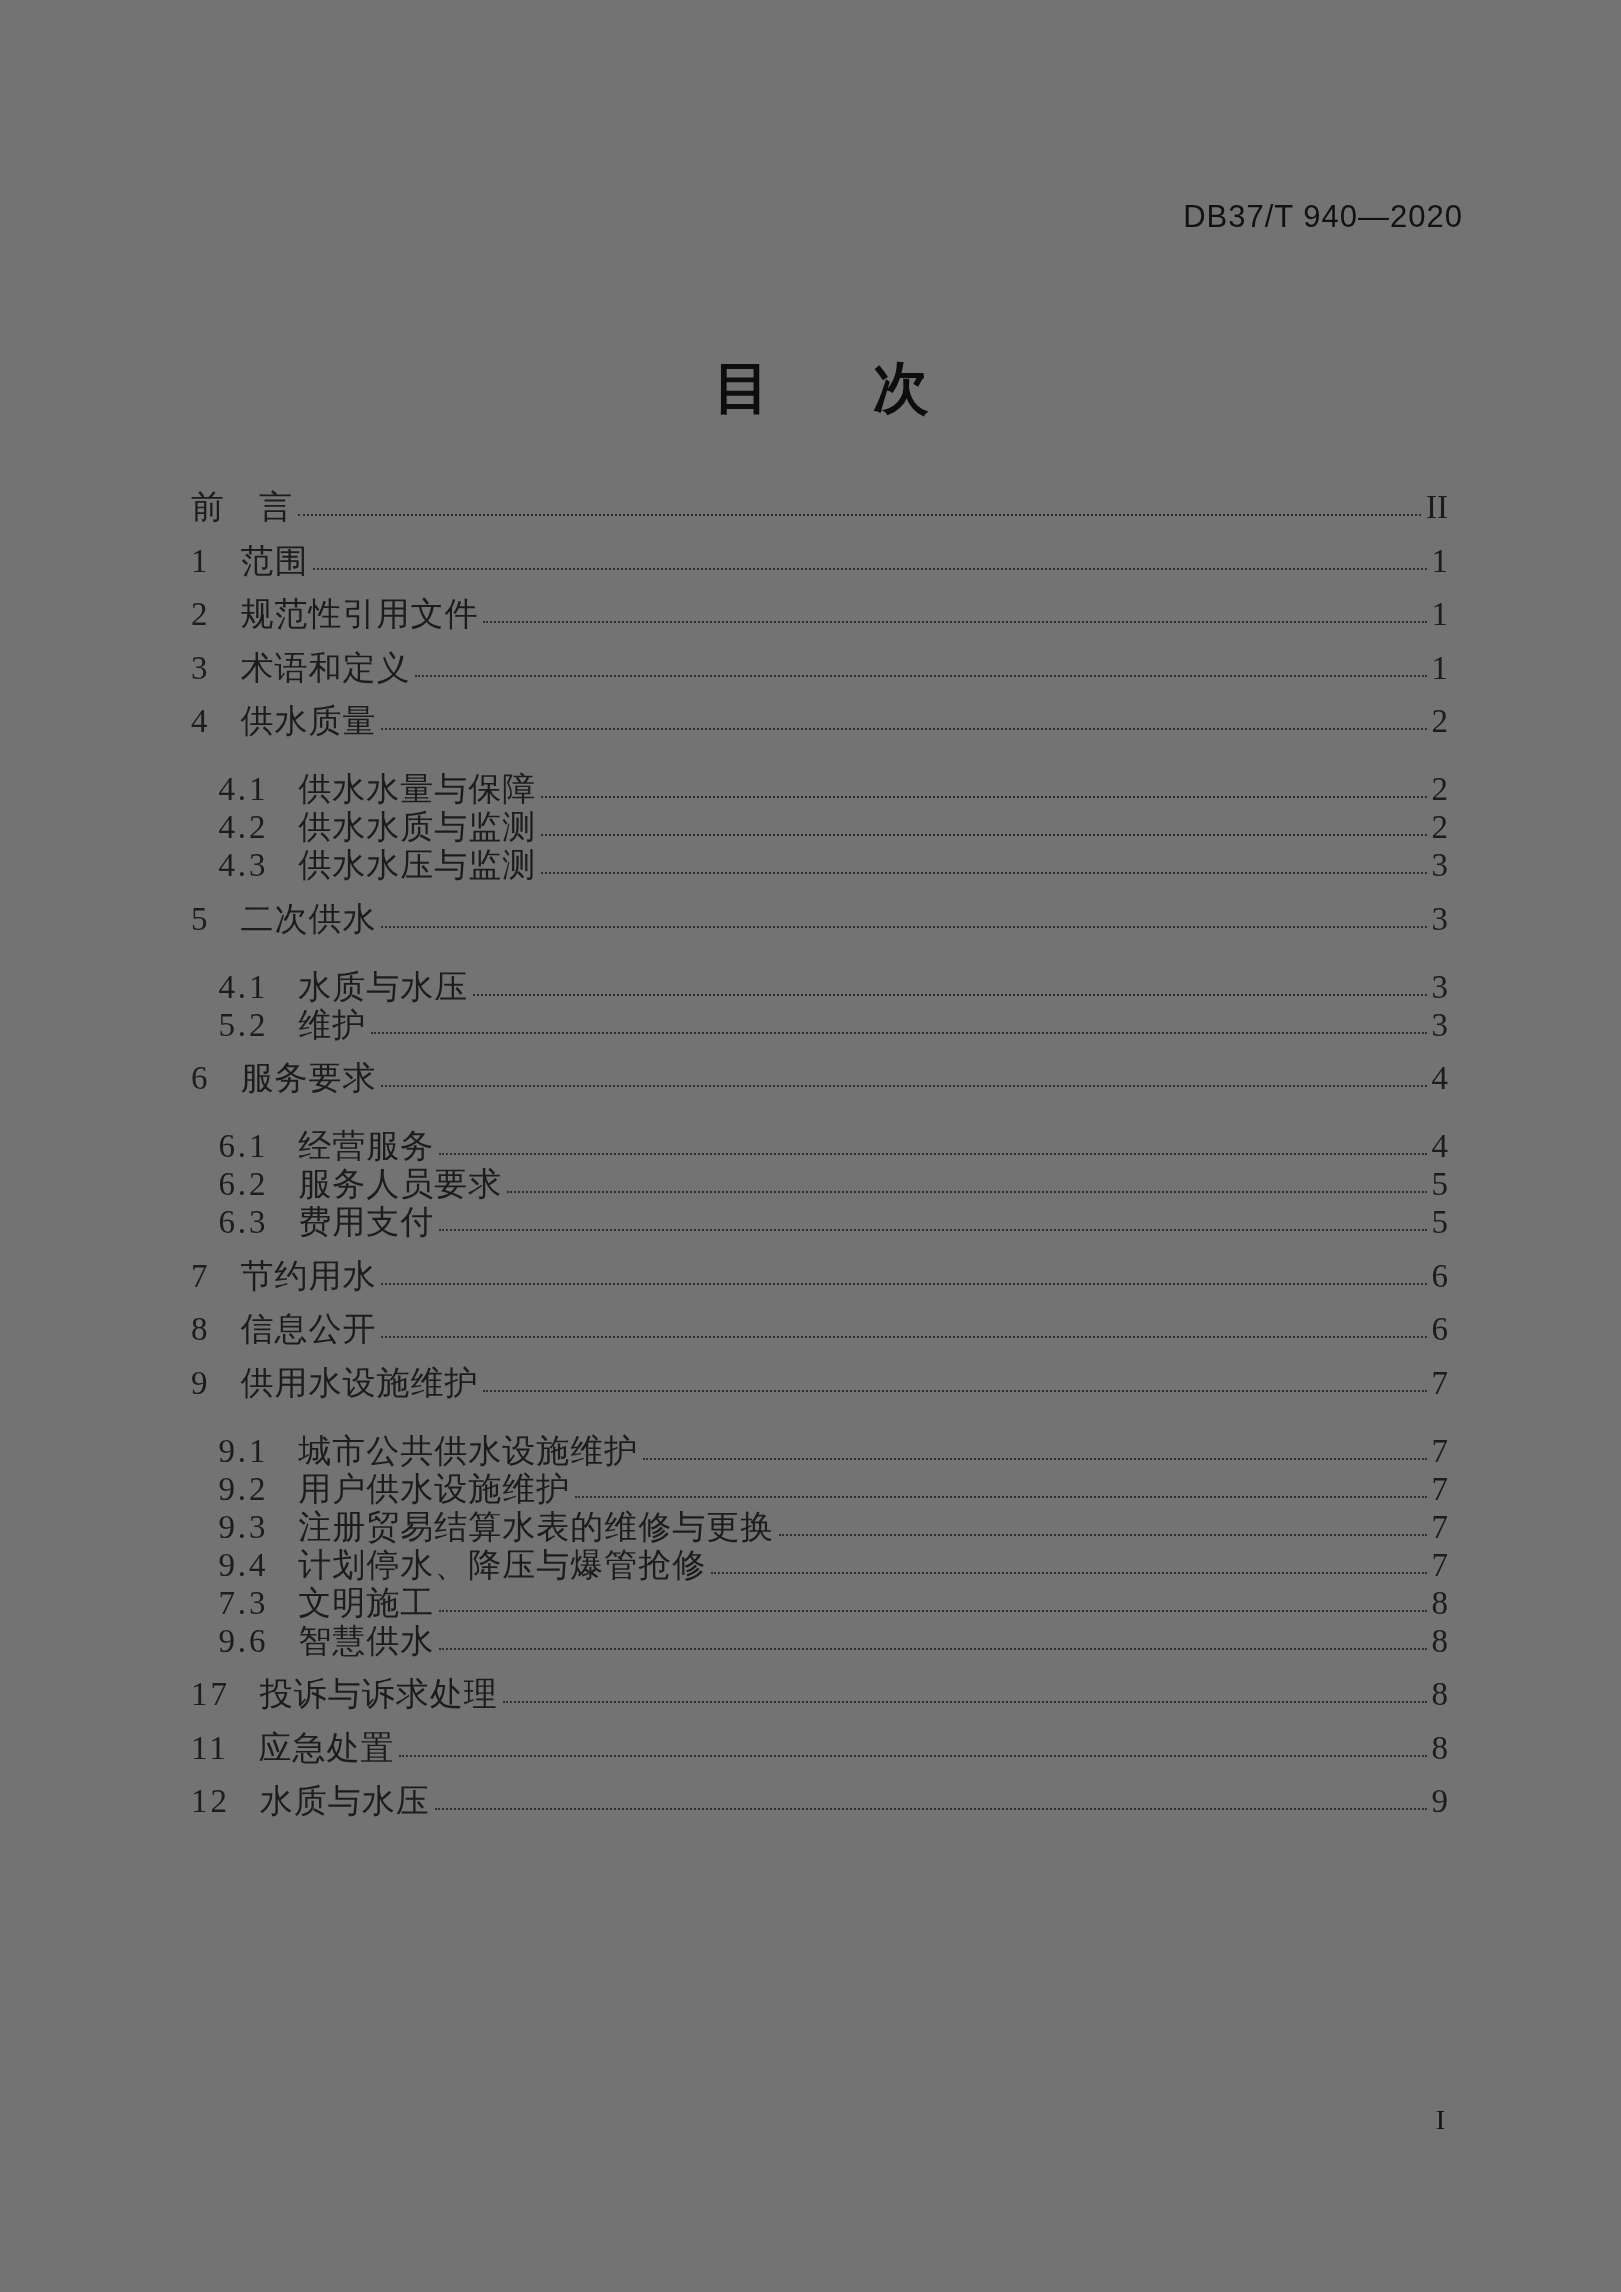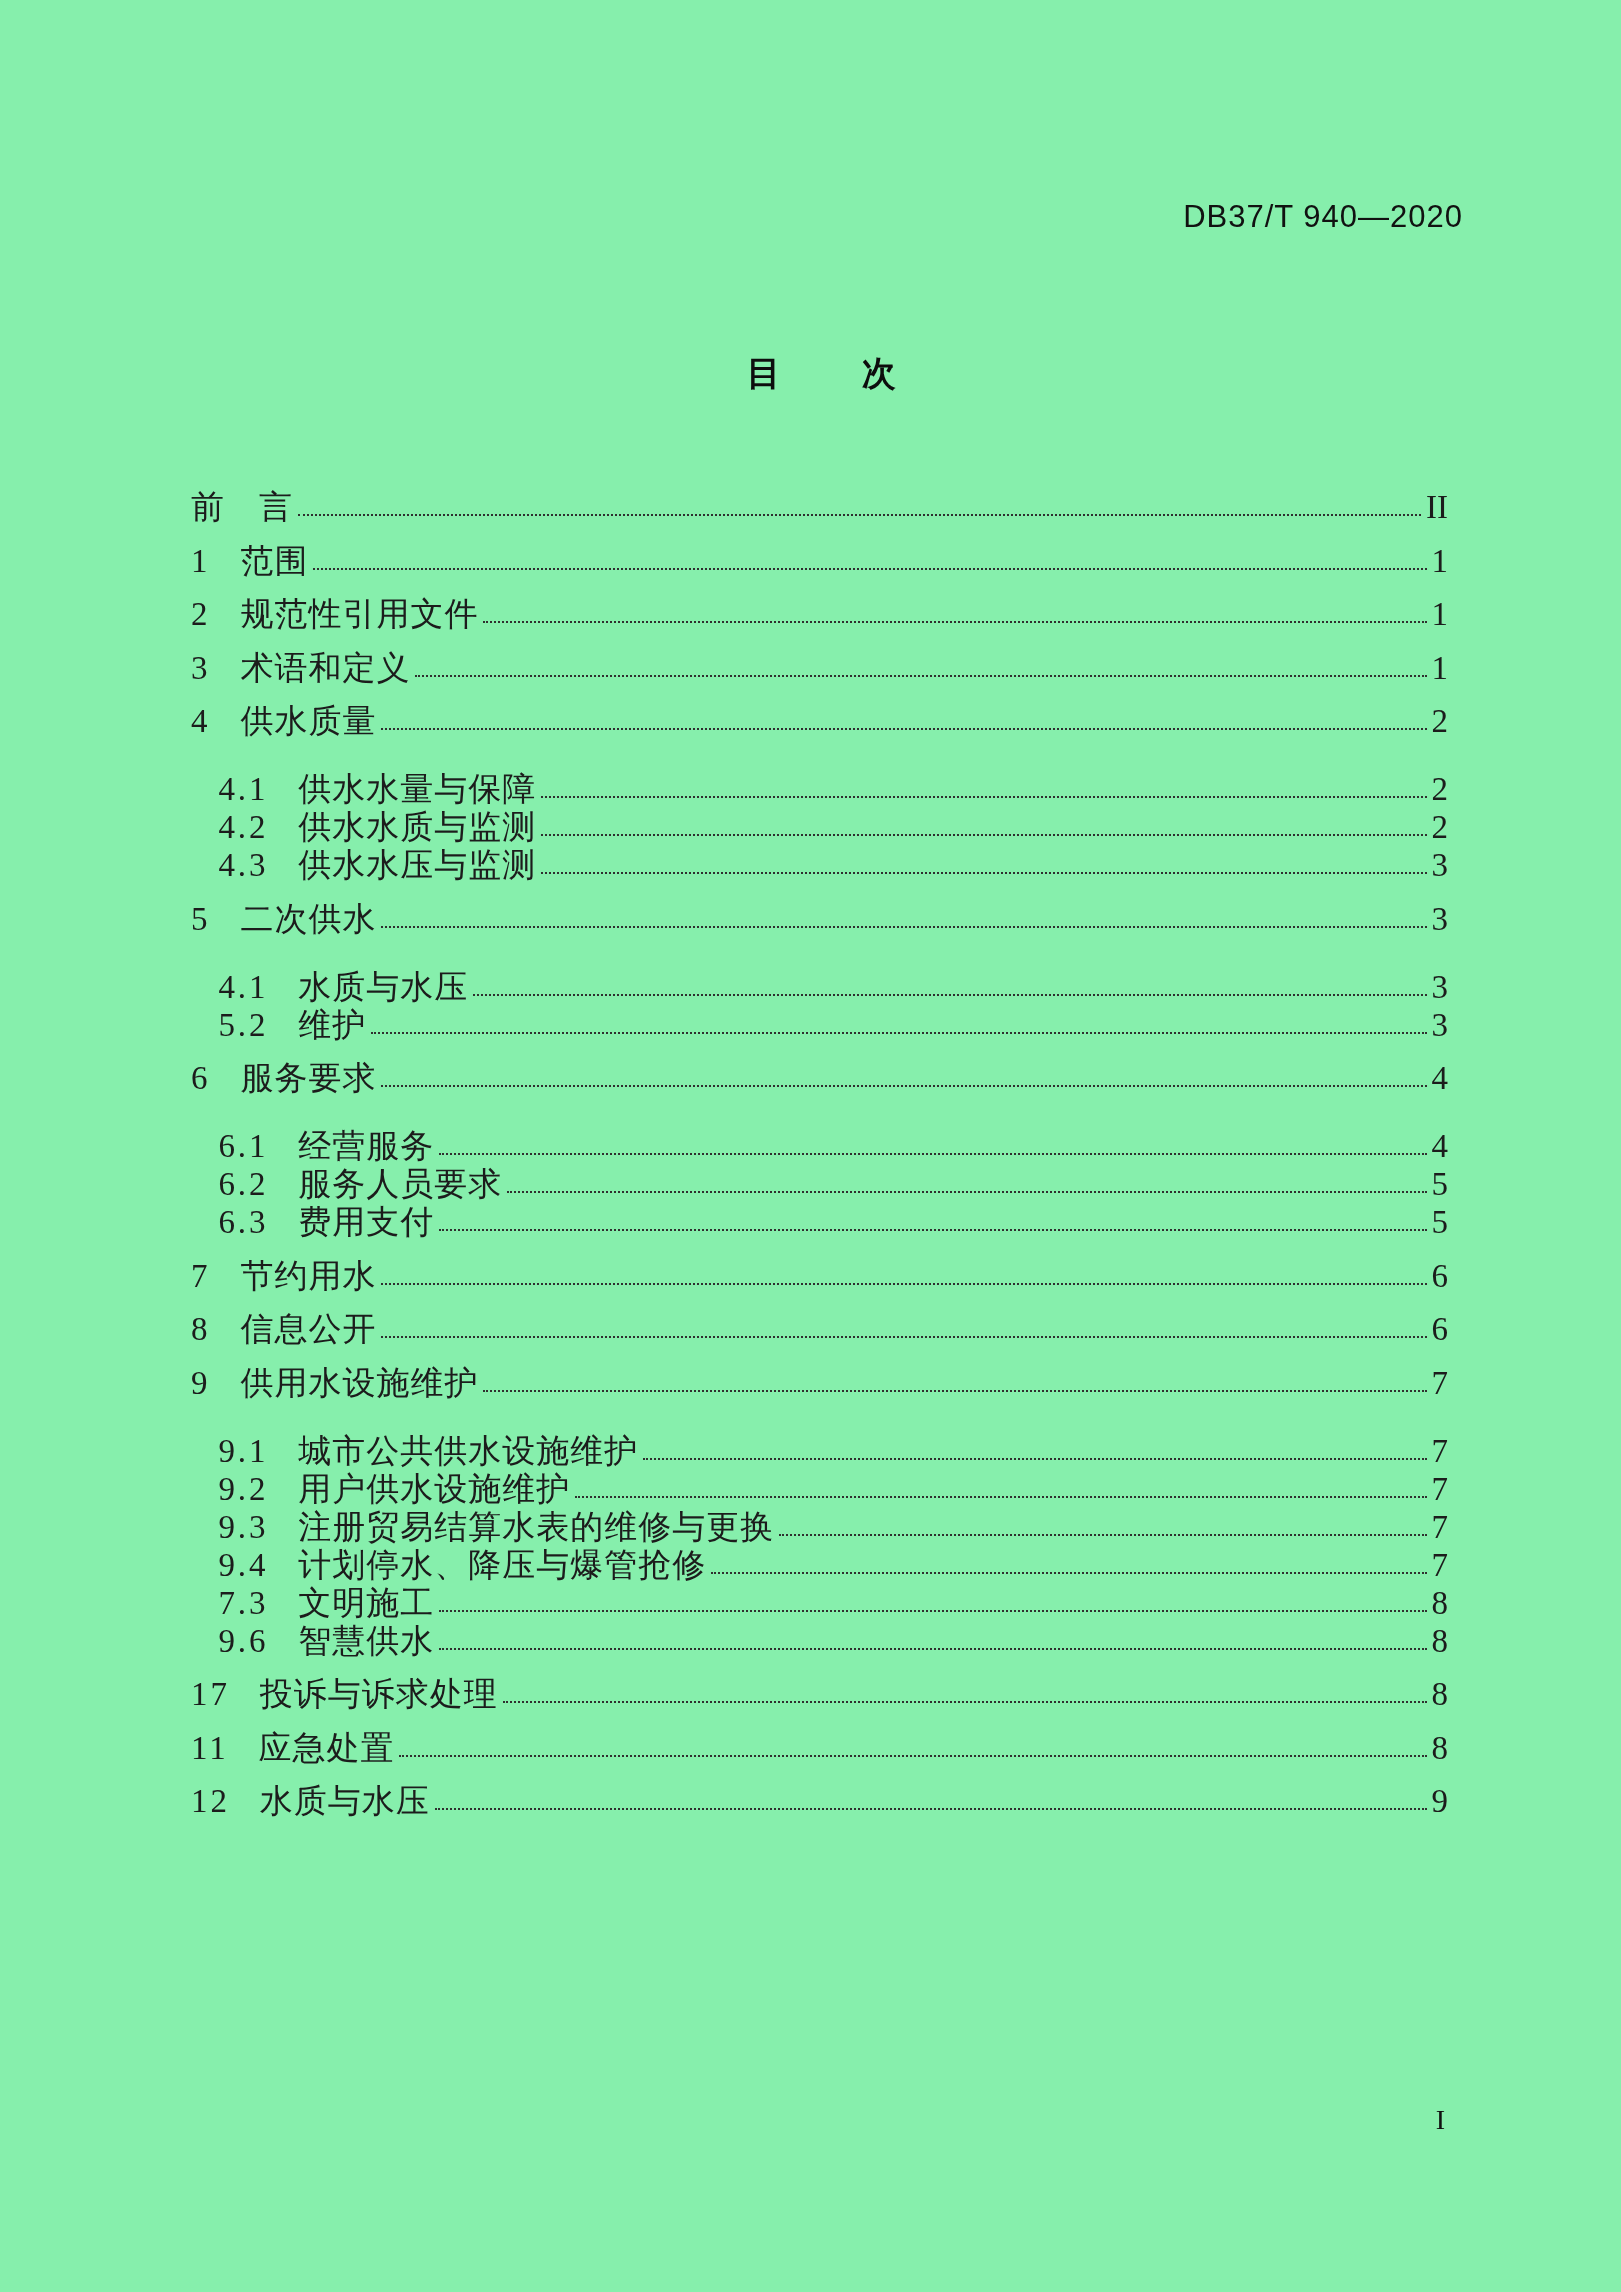--- a/index.html
+++ b/index.html
@@ -1,21 +1,21 @@
 <!DOCTYPE html>
 <html><head>
 <meta charset="utf-8">
 <style>
   * { box-sizing: border-box; }
   html, body { margin: 0; padding: 0; background: #ffffff; }
   .page {
     position: relative;
     width: 1621px;
     height: 2293px;
-    background: #86efac;
+    background: #737373;
     color: #1c1c1c;
     font-family: "Liberation Serif", "DejaVu Serif", serif;
     overflow: hidden;
   }
   .doc-header {
     position: absolute;
     top: 199px;
     right: 158px;
     font-family: "Liberation Sans", "DejaVu Sans", sans-serif;
     font-size: 31px;
@@ -25,21 +25,21 @@
   }
   .doc-title {
     position: absolute;
     top: 351px;
     left: 0;
     width: 100%;
     text-align: center;
     text-indent: 45px;
     font-family: "Liberation Sans", "DejaVu Sans", sans-serif;
     font-weight: bold;
-    font-size: 34px;
+    font-size: 56px;
     letter-spacing: 23.5px;
     color: #0d0d0d;
     white-space: nowrap;
   }
   .toc {
     position: absolute;
     left: 191px;
     right: 173px;
     top: 493px;
   }

